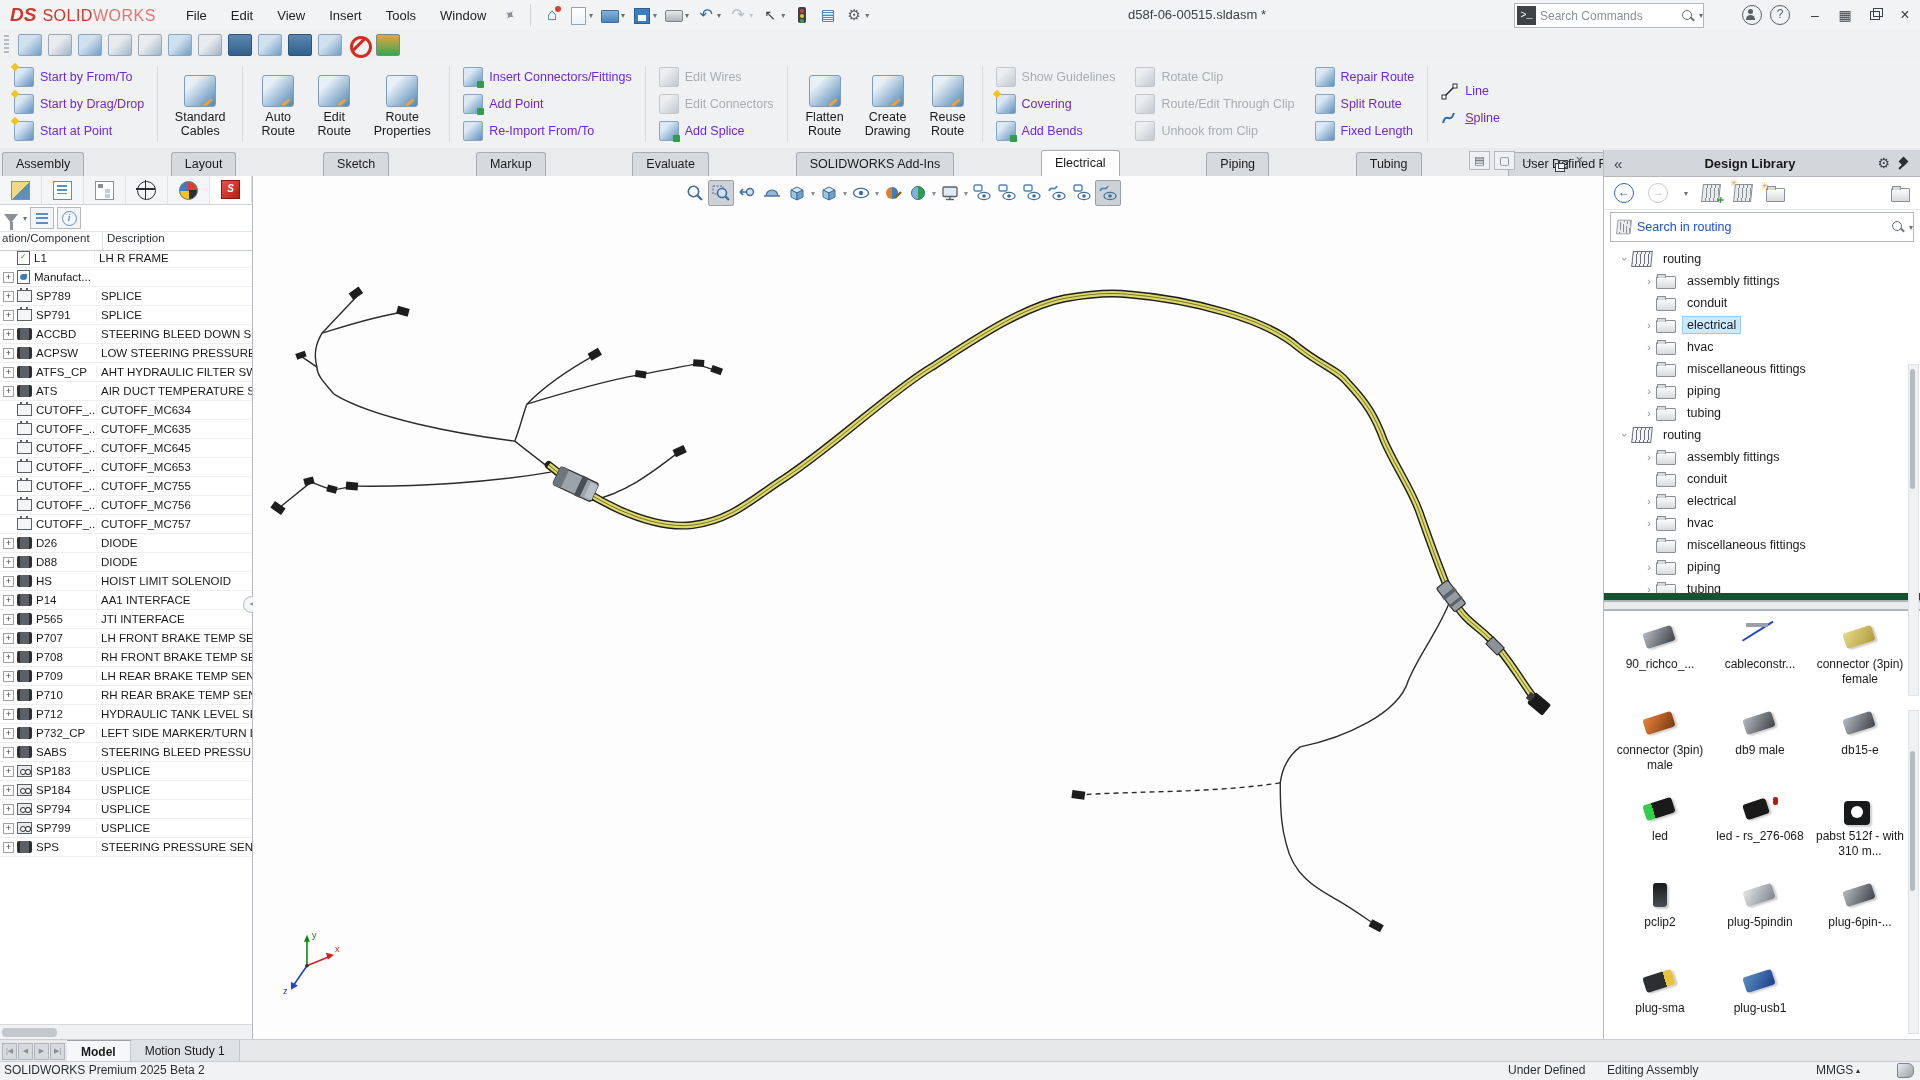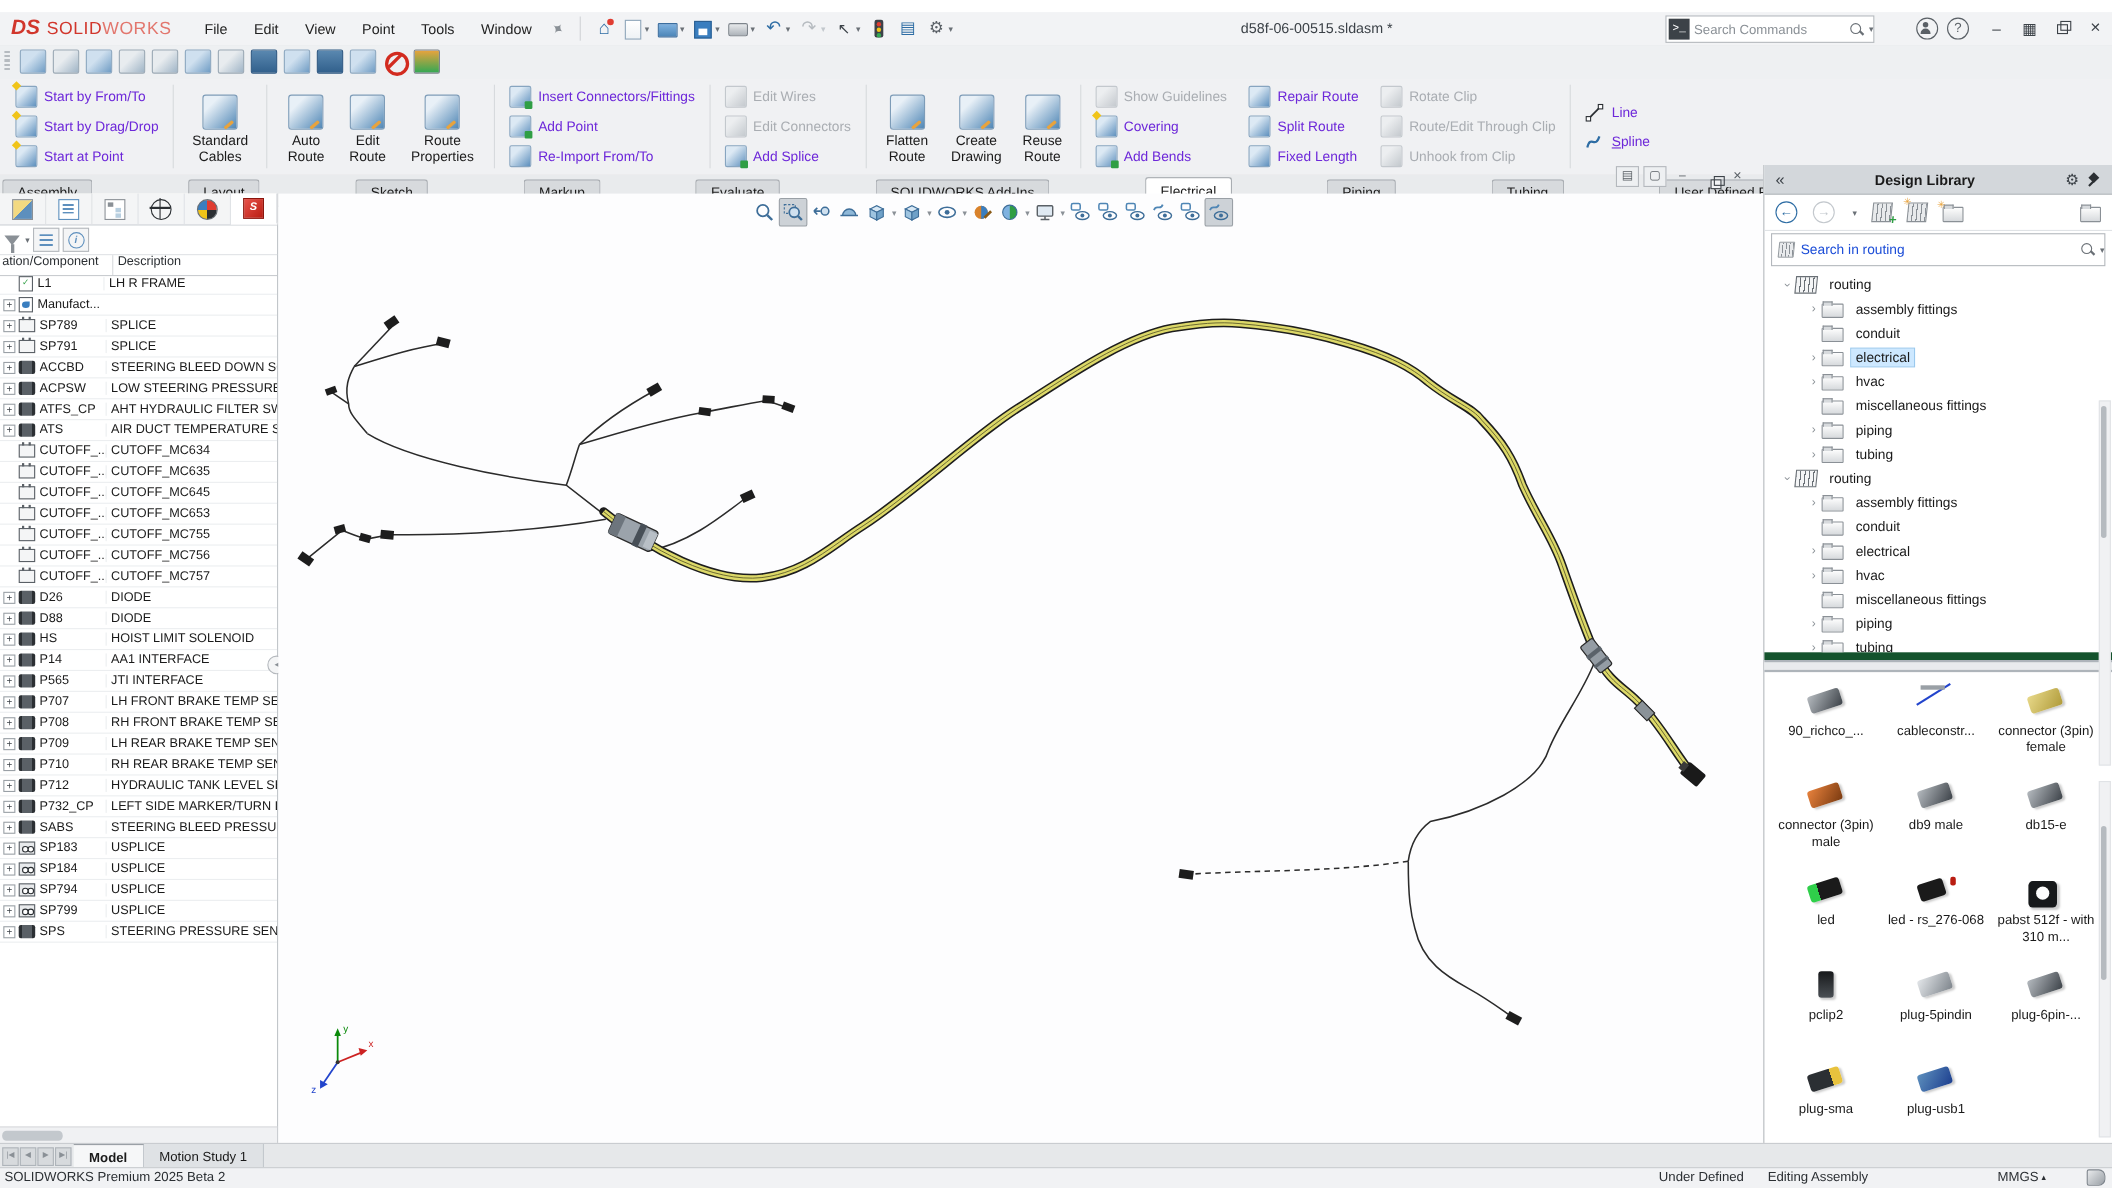--- a/index.html
+++ b/index.html
@@ -1,17 +1,17 @@
 <!DOCTYPE html>
 <html><head>
 <meta charset="utf-8">
 <style>
   html,body{margin:0;padding:0;background:#9aa0a6;}
   #app{position:relative;width:1920px;height:1080px;background:#fff;font-family:"Liberation Sans","DejaVu Sans",sans-serif;font-size:12px;color:#1a1a1a;overflow:hidden;}
-  .band{position:absolute;left:0;right:0;margin-top:11px;}
+  .band{position:absolute;left:0;right:0;}
   
   #titlebar{top:0;height:30px;background:#f2f3f5;border-bottom:1px solid #d8dadd;display:flex;align-items:center;}
   .logo{display:flex;align-items:baseline;margin-left:10px;white-space:nowrap;}
   .logo .ds{font-style:italic;font-weight:bold;color:#d1362c;font-size:19px;margin-right:6px;}
   .logo .solid{font-weight:normal;color:#d1362c;font-size:16px;letter-spacing:.5px;}
   .logo .works{color:#e2766d;font-size:16px;letter-spacing:.5px;}
   .menus{display:flex;margin-left:18px;}
   .menu-item{padding:5px 12px;color:#222;font-size:13px;cursor:default;}
   .pin{color:#8a9096;font-size:14px;transform:rotate(35deg);margin:0 6px;}
   .qsep{width:1px;height:22px;background:#d0d3d6;margin:0 8px;}
@@ -272,21 +272,21 @@
     <div class="logo">
       <span class="ds">DS</span>
         <span class="solid">SOLID</span>
         <span class="works">WORKS</span>
     </div>
     <div class="menus">
 
     <span class="menu-item">File</span>
         <span class="menu-item">Edit</span>
         <span class="menu-item">View</span>
-        <span class="menu-item">Point</span>
+        <span class="menu-item">Insert</span>
         <span class="menu-item">Tools</span>
         <span class="menu-item">Window</span>
       </div>
     <span class="pin">✦</span>
     <span class="qsep"></span>
     <div class="quickbar">
       <span class="qbtn">
           <i class="qglyph qi-home"></i>
         </span>
       <span class="qbtn">
@@ -472,47 +472,47 @@
             <span class="rslabel">Covering</span>
           </div>
       <div class="rsbtn">
             <span class="rsicon grn"></span>
             <span class="rslabel">Add Bends</span>
           </div>
     </div>
       </div>
     <div class="rgroup">
         <div class="rstack">
-      <div class="rsbtn">
-            <span class="rsicon"></span>
-            <span class="rslabel">Repair Route</span>
-          </div>
-      <div class="rsbtn">
-            <span class="rsicon"></span>
-            <span class="rslabel">Split Route</span>
-          </div>
-      <div class="rsbtn">
-            <span class="rsicon"></span>
-            <span class="rslabel">Fixed Length</span>
-          </div>
-    </div>
-      </div>
-    <div class="rgroup">
-        <div class="rstack">
       <div class="rsbtn disabled">
             <span class="rsicon"></span>
             <span class="rslabel">Rotate Clip</span>
           </div>
       <div class="rsbtn disabled">
             <span class="rsicon"></span>
             <span class="rslabel">Route/Edit Through Clip</span>
           </div>
       <div class="rsbtn disabled">
             <span class="rsicon"></span>
             <span class="rslabel">Unhook from Clip</span>
+          </div>
+    </div>
+      </div>
+    <div class="rgroup">
+        <div class="rstack">
+      <div class="rsbtn">
+            <span class="rsicon"></span>
+            <span class="rslabel">Repair Route</span>
+          </div>
+      <div class="rsbtn">
+            <span class="rsicon"></span>
+            <span class="rslabel">Split Route</span>
+          </div>
+      <div class="rsbtn">
+            <span class="rsicon"></span>
+            <span class="rslabel">Fixed Length</span>
           </div>
     </div>
       </div>
     <div class="rsep"></div>
     <div class="rgroup">
         <div class="rstack">
       <div class="rsbtn">
             <span class="lineicon">
               <svg viewBox="0 0 18 18">
                 <line x1="3" y1="15" x2="14" y2="4" stroke="#2b2f33" stroke-width="1.6"></line>

